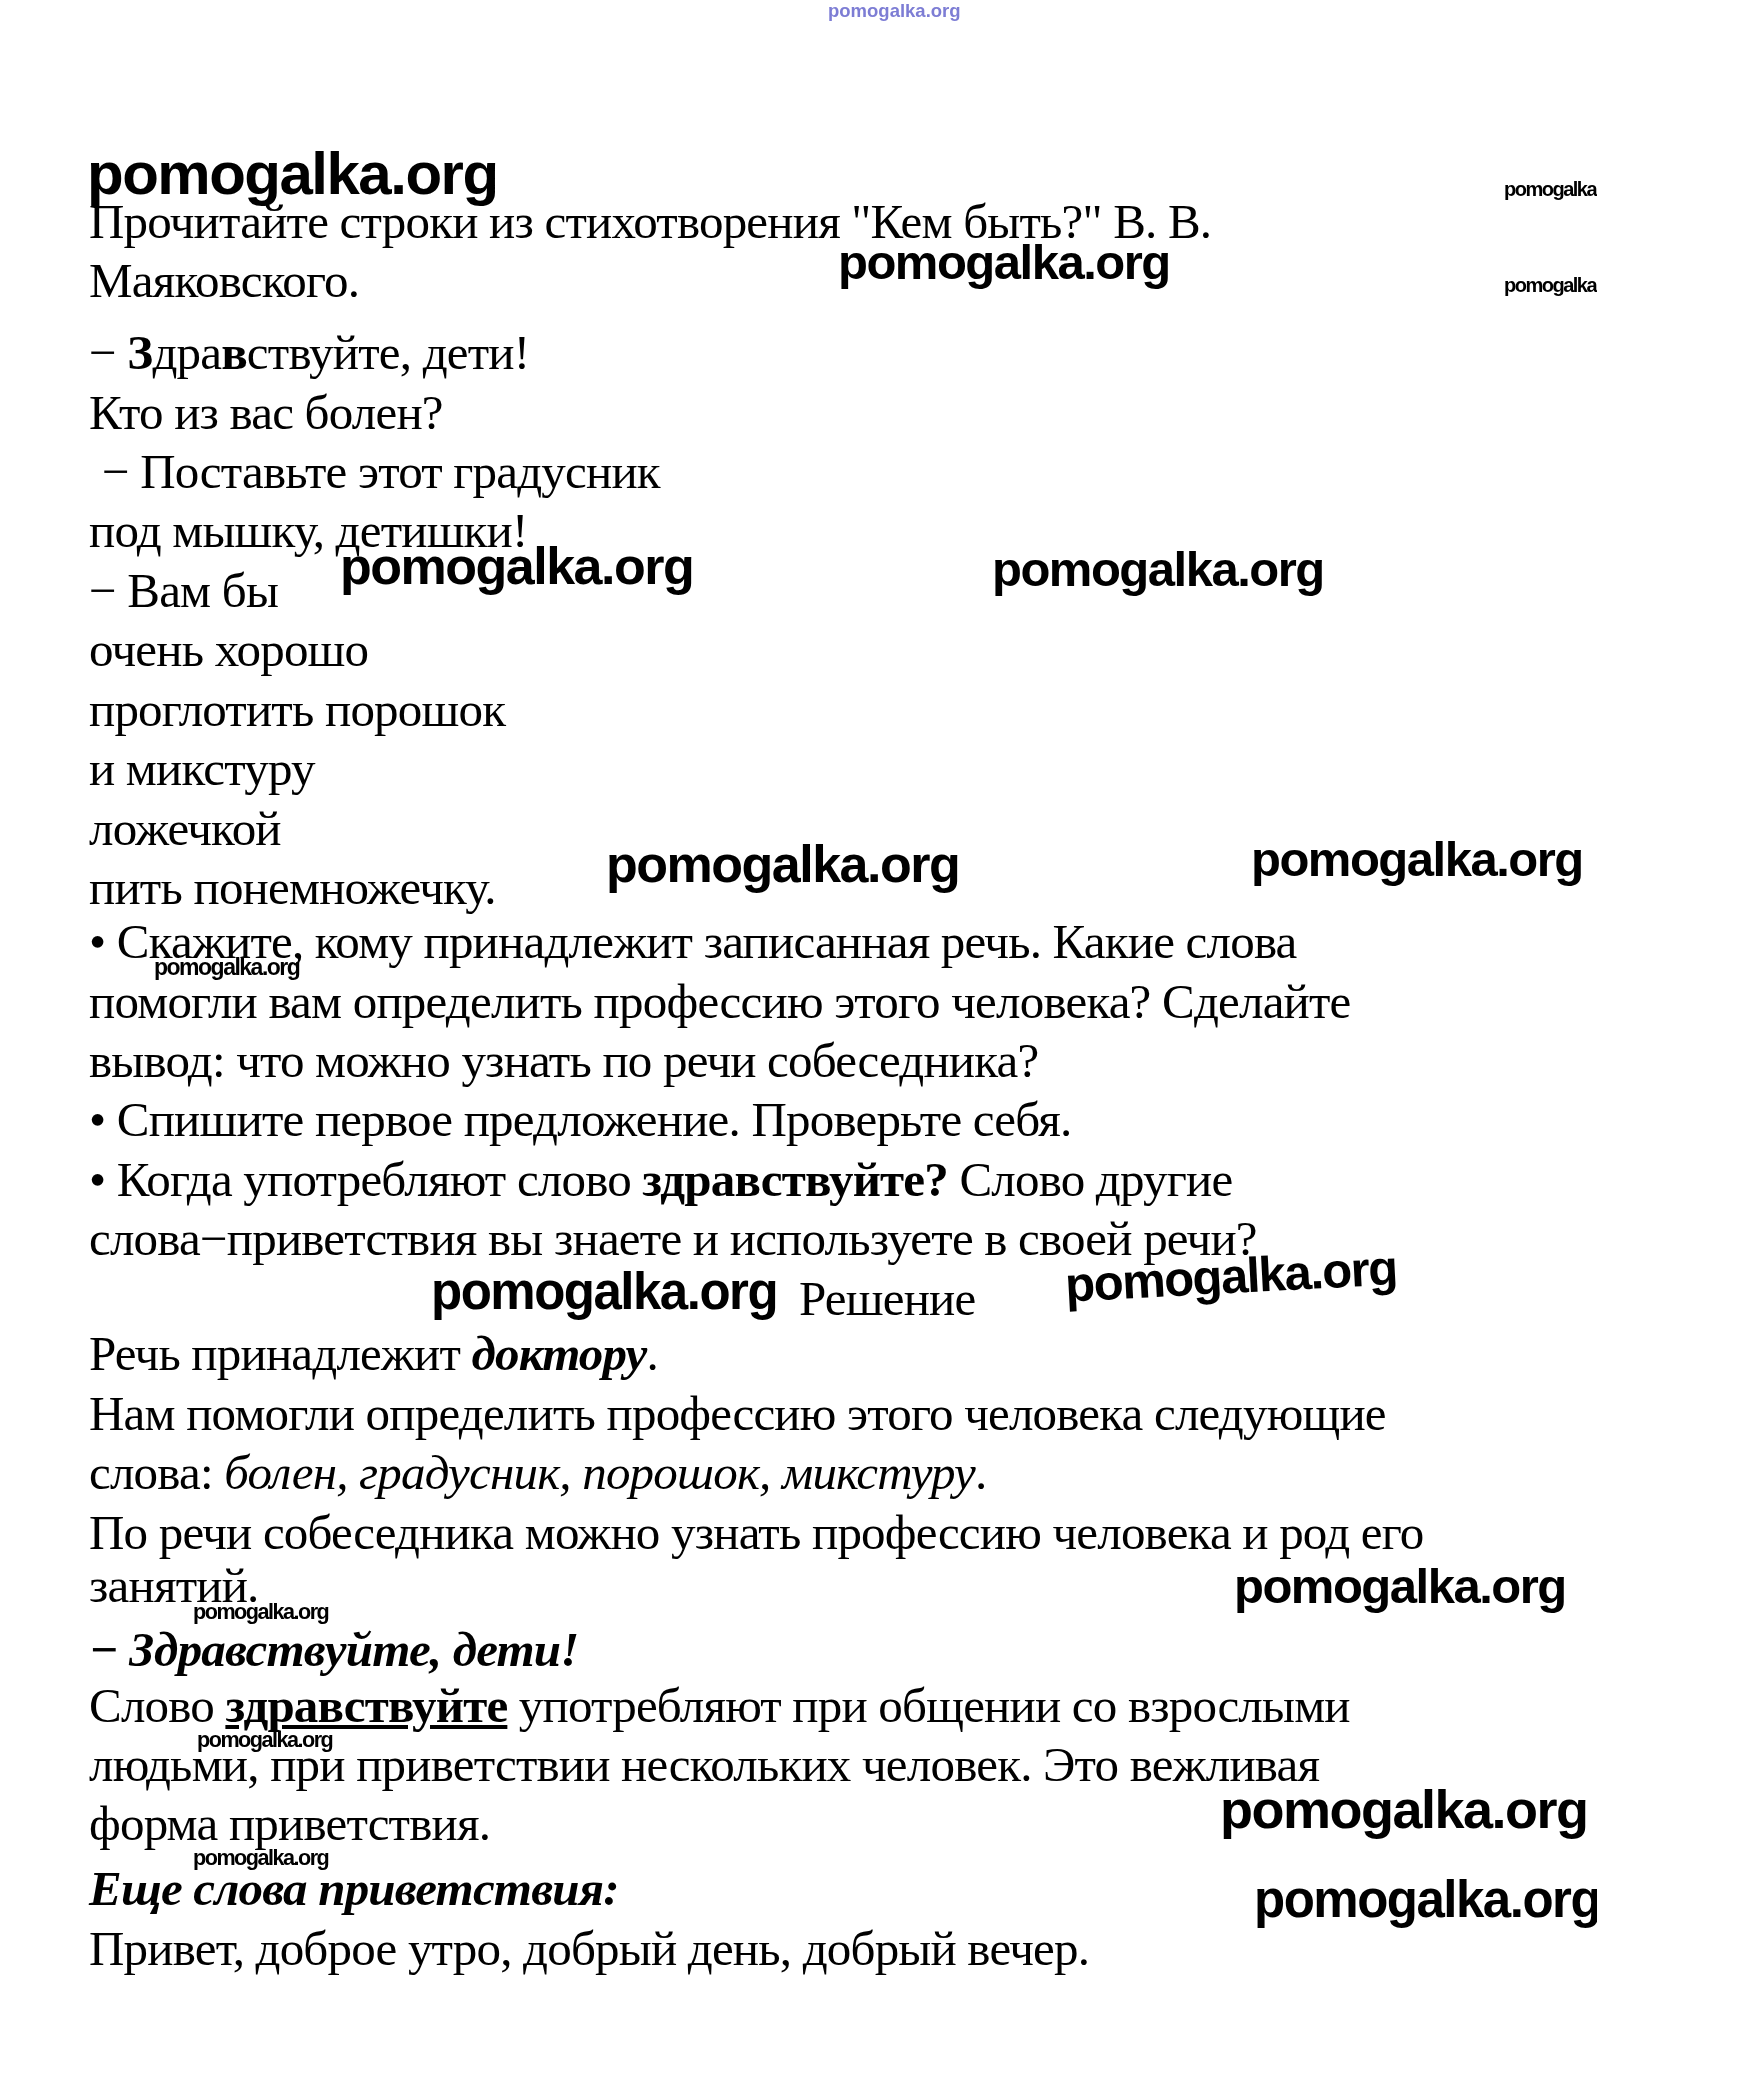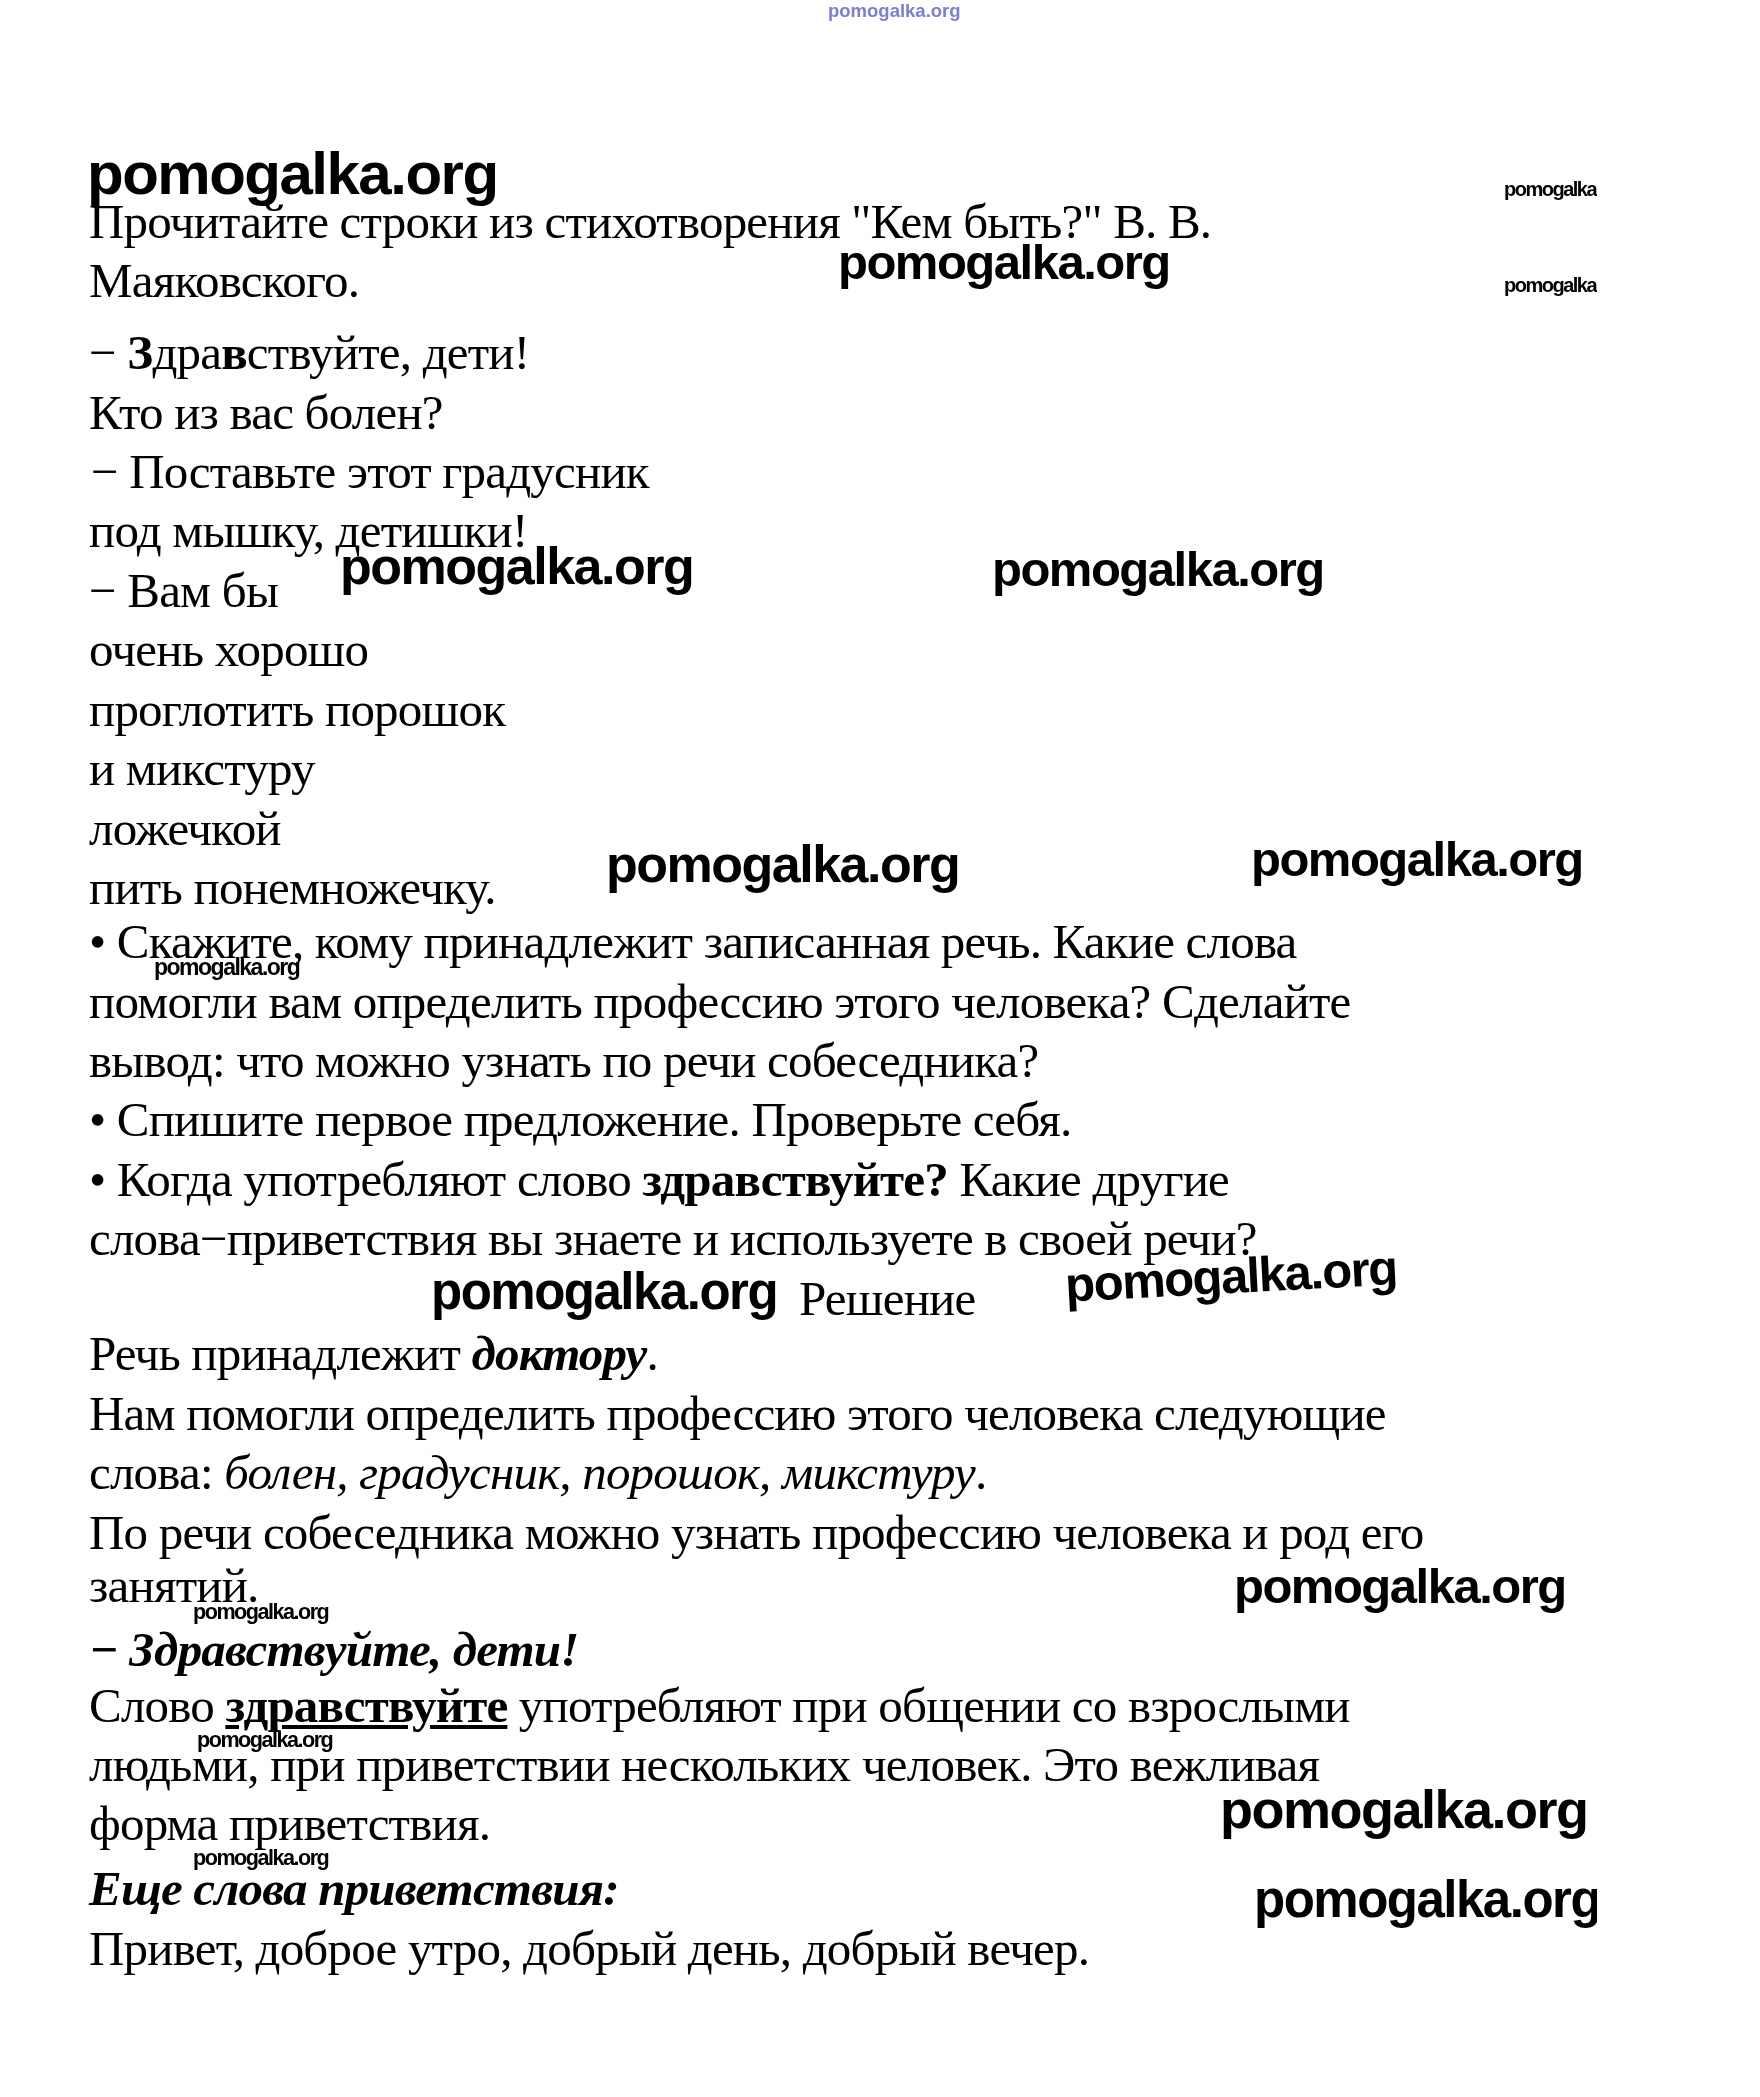--- a/index.html
+++ b/index.html
@@ -44,33 +44,33 @@
 </head>
 <body>
 
 <div class="page" style="width: 1597px; height: 2097px; background: rgb(255, 255, 255); color: rgb(0, 0, 0);">
   <div class="wm-top-tiny" style="left: 828px; top: 2.3px; font-size: 18.5px; color: rgb(111, 111, 208);">pomogalka.org</div>
   <div id="lines-layer">
       <div class="tline" style="left: 89px; top: 197px;"><span>Прочитайте строки из стихотворения "Кем быть?" В. В.</span></div>
       <div class="tline" style="left: 89px; top: 256px;"><span>Маяковского.</span></div>
       <div class="tline" style="left: 89px; top: 328px;"><span>− </span><span style="font-weight: bold;">З</span><span>дра</span><span style="font-weight: bold;">в</span><span>ствуйте, дети!</span></div>
       <div class="tline" style="left: 89px; top: 388px;"><span>Кто из вас болен?</span></div>
-      <div class="tline" style="left: 91px; top: 447px;"><span>− Поставьте этот градусник</span></div>
+      <div class="tline" style="left: 102px; top: 447px;"><span>− Поставьте этот градусник</span></div>
       <div class="tline" style="left: 89px; top: 506px;"><span>под мышку, детишки!</span></div>
       <div class="tline" style="left: 89px; top: 566px;"><span>− Вам бы</span></div>
       <div class="tline" style="left: 89px; top: 625px; text-align: center;"><span>очень хорошо</span></div>
       <div class="tline" style="left: 89px; top: 685px;"><span>проглотить порошок</span></div>
       <div class="tline" style="left: 89px; top: 744px;"><span>и микстуру</span></div>
       <div class="tline" style="left: 89px; top: 804px;"><span>ложечкой</span></div>
       <div class="tline" style="left: 89px; top: 863px;"><span>пить понемножечку.</span></div>
       <div class="tline" style="left: 89px; top: 917px;"><span>• Скажите, кому принадлежит записанная речь. Какие слова</span></div>
       <div class="tline" style="left: 89px; top: 977px;"><span>помогли вам определить профессию этого человека? Сделайте</span></div>
       <div class="tline" style="left: 89px; top: 1036px;"><span>вывод: что можно узнать по речи собеседника?</span></div>
       <div class="tline" style="left: 89px; top: 1095px;"><span>• Спишите первое предложение. Проверьте себя.</span></div>
-      <div class="tline" style="left: 89px; top: 1155px;"><span>• Когда употребляют слово </span><span style="font-weight: bold;">здравствуйте?</span><span> Какие другие</span></div>
+      <div class="tline" style="left: 89px; top: 1155px;"><span>• Когда употребляют слово </span><span style="font-weight: bold;">здравствуйте?</span><span> Слово другие</span></div>
       <div class="tline" style="left: 89px; top: 1214px;"><span>слова−приветствия вы знаете и используете в своей речи?</span></div>
       <div class="tline" style="left: 799px; top: 1274px;"><span>Решение</span></div>
       <div class="tline" style="left: 89px; top: 1329px;"><span>Речь принадлежит </span><span style="font-weight: bold; font-style: italic;">доктору</span><span>.</span></div>
       <div class="tline" style="left: 89px; top: 1389px;"><span>Нам помогли определить профессию этого человека следующие</span></div>
       <div class="tline" style="left: 89px; top: 1448px;"><span>слова: </span><span style="font-style: italic;">болен, градусник, порошок, микстуру</span><span>.</span></div>
       <div class="tline" style="left: 89px; top: 1508px;"><span>По речи собеседника можно узнать профессию человека и род его</span></div>
       <div class="tline" style="left: 89px; top: 1561px;"><span>занятий.</span></div>
       <div class="tline" style="left: 89px; top: 1625px;"><span style="font-weight: bold; font-style: italic;">− Здравствуйте, дети!</span></div>
       <div class="tline" style="left: 89px; top: 1681px;"><span>Слово </span><span style="font-weight: bold; text-decoration: underline;">здравствуйте</span><span> употребляют при общении со взрослыми</span></div>
       <div class="tline" style="left: 89px; top: 1740px;"><span>людьми, при приветствии нескольких человек. Это вежливая</span></div>

